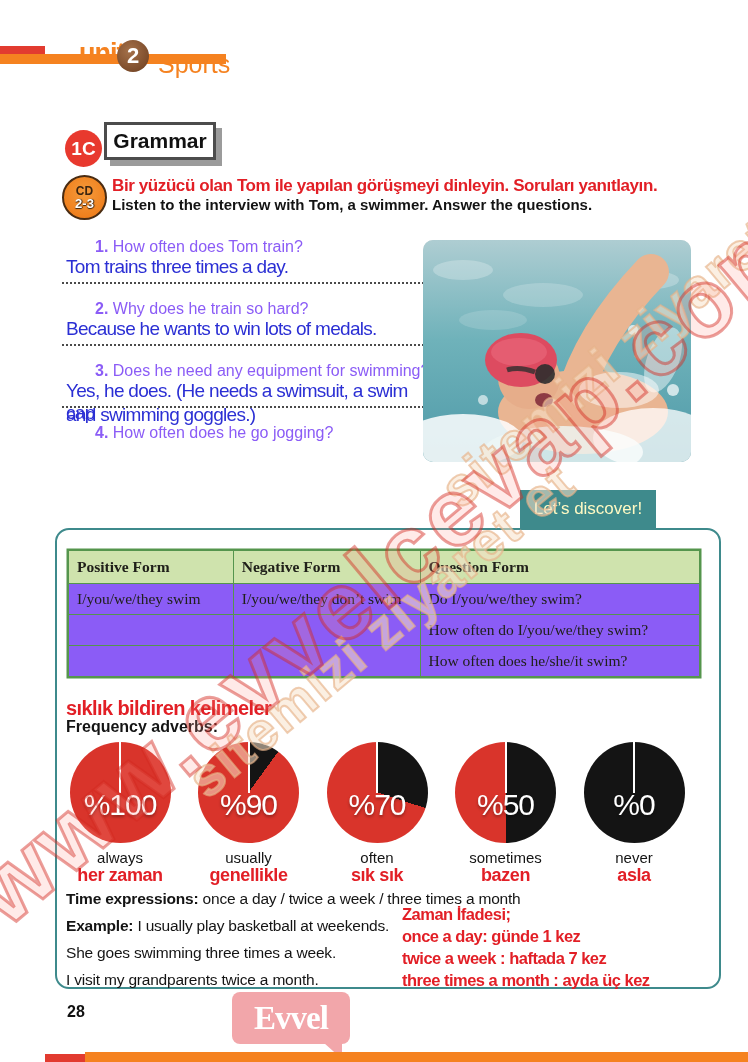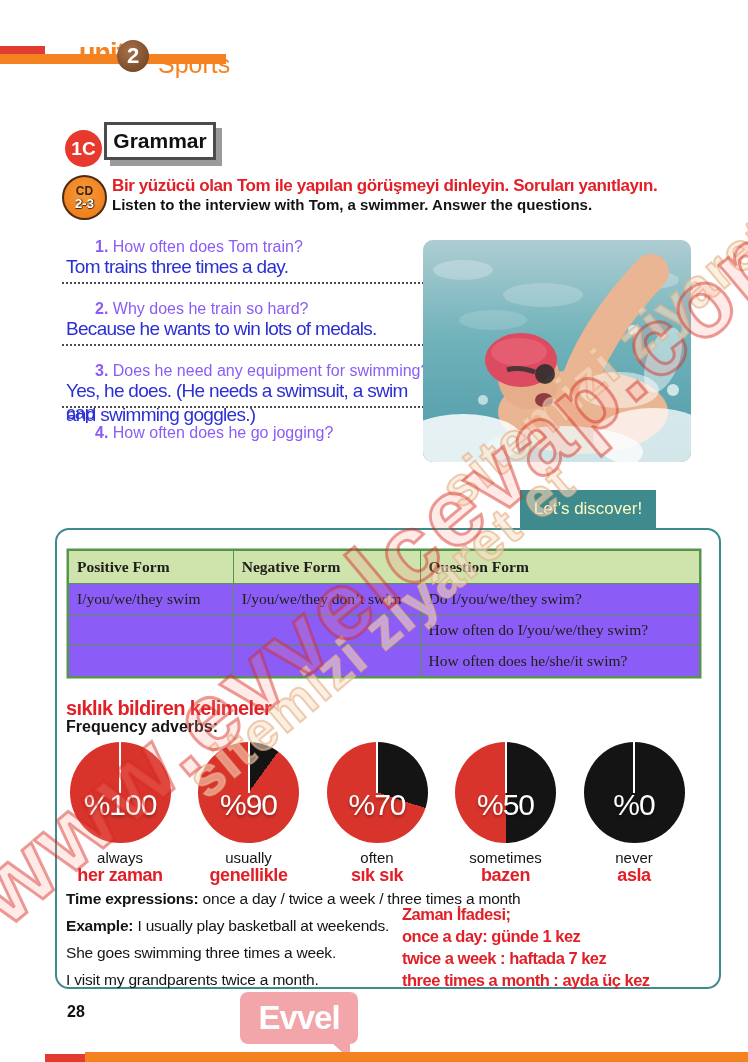--- a/index.html
+++ b/index.html
@@ -58,21 +58,21 @@
     font-size:30px;font-weight:normal;letter-spacing:-1px;text-shadow:0 2px 3px rgba(0,0,0,0.35);}
   .pie-en{margin-top:7px;font-size:15px;color:#141414;line-height:1.05;}
   .pie-tr{font-size:18px;font-weight:bold;color:#e21f26;line-height:1.1;letter-spacing:-0.4px;}
   
   .te-line{position:absolute;left:66px;width:345px;font-size:15.5px;color:#141414;letter-spacing:-0.2px;}
   .te-line b{font-weight:bold;}
   .zaman{position:absolute;left:402px;top:903px;width:300px;font-size:16.5px;font-weight:bold;color:#e21f26;
     line-height:22px;letter-spacing:-0.5px;}
   
   .pageno{position:absolute;left:67px;top:1003px;font-size:16px;font-weight:bold;color:#111;}
-  .logo{position:absolute;left:240px;top:992px;display:flex;align-items:center;}
+  .logo{position:absolute;left:232px;top:992px;display:flex;align-items:center;font-family:Liberation Serif, serif;}
   .logo-bubble{position:relative;width:118px;height:52px;background:#f2a6aa;border-radius:8px;
     display:flex;align-items:center;justify-content:center;color:#fff;font-size:33px;font-weight:bold;letter-spacing:-1px;}
   .logo-tail{position:absolute;right:8px;bottom:-15px;width:0;height:0;
     border-left:18px solid transparent;border-top:16px solid #f2a6aa;}
   .logo-grey{font-size:33px;font-weight:bold;color:#a9a9a9;letter-spacing:-1px;}
   .bbar-red{position:absolute;left:45px;top:1054px;width:40px;height:8px;background:#e23b30;}
   .bbar-orange{position:absolute;left:85px;top:1052px;width:663px;height:10px;background:#f58220;}
   
   .wm{position:absolute;white-space:nowrap;pointer-events:none;z-index:60;font-weight:bold;transform-origin:0 0;}
   .wm-main{left:-50px;top:862px;transform:rotate(-40deg);font-size:96px;letter-spacing:4px;

